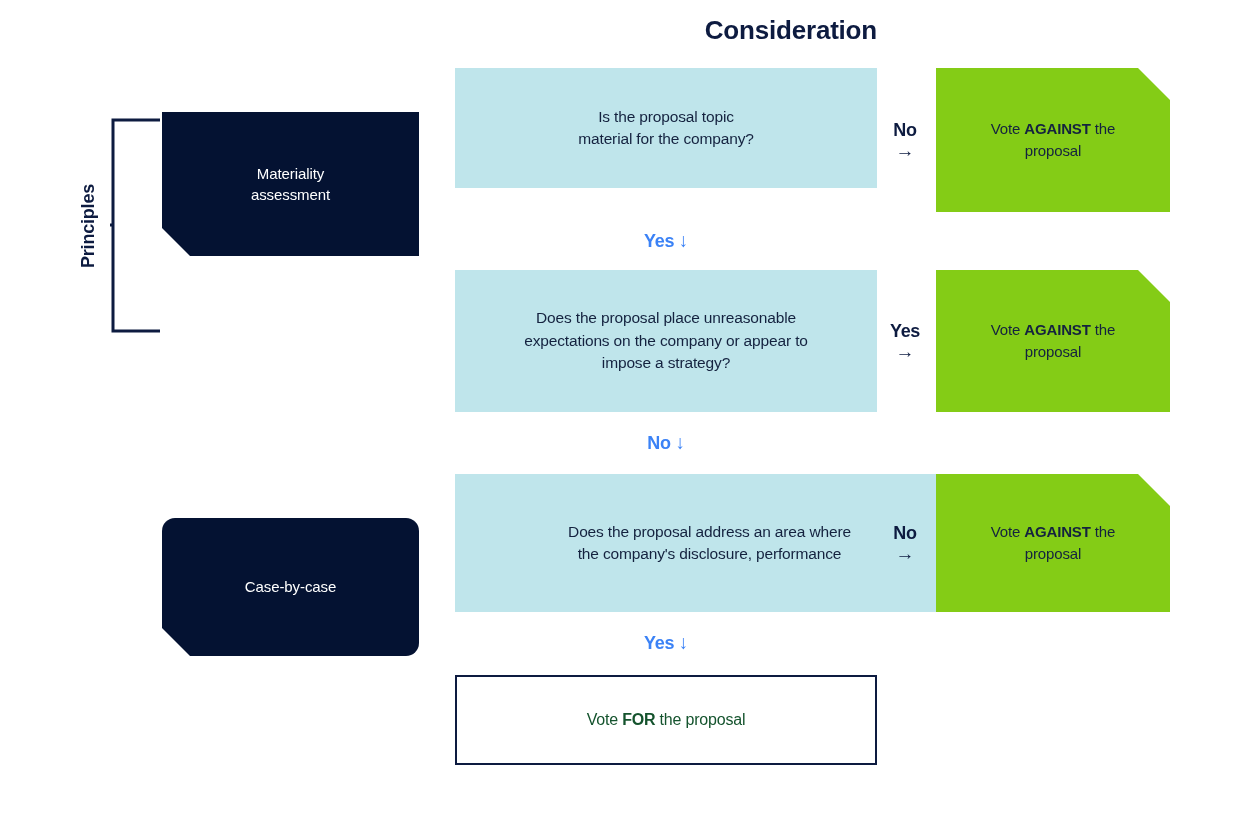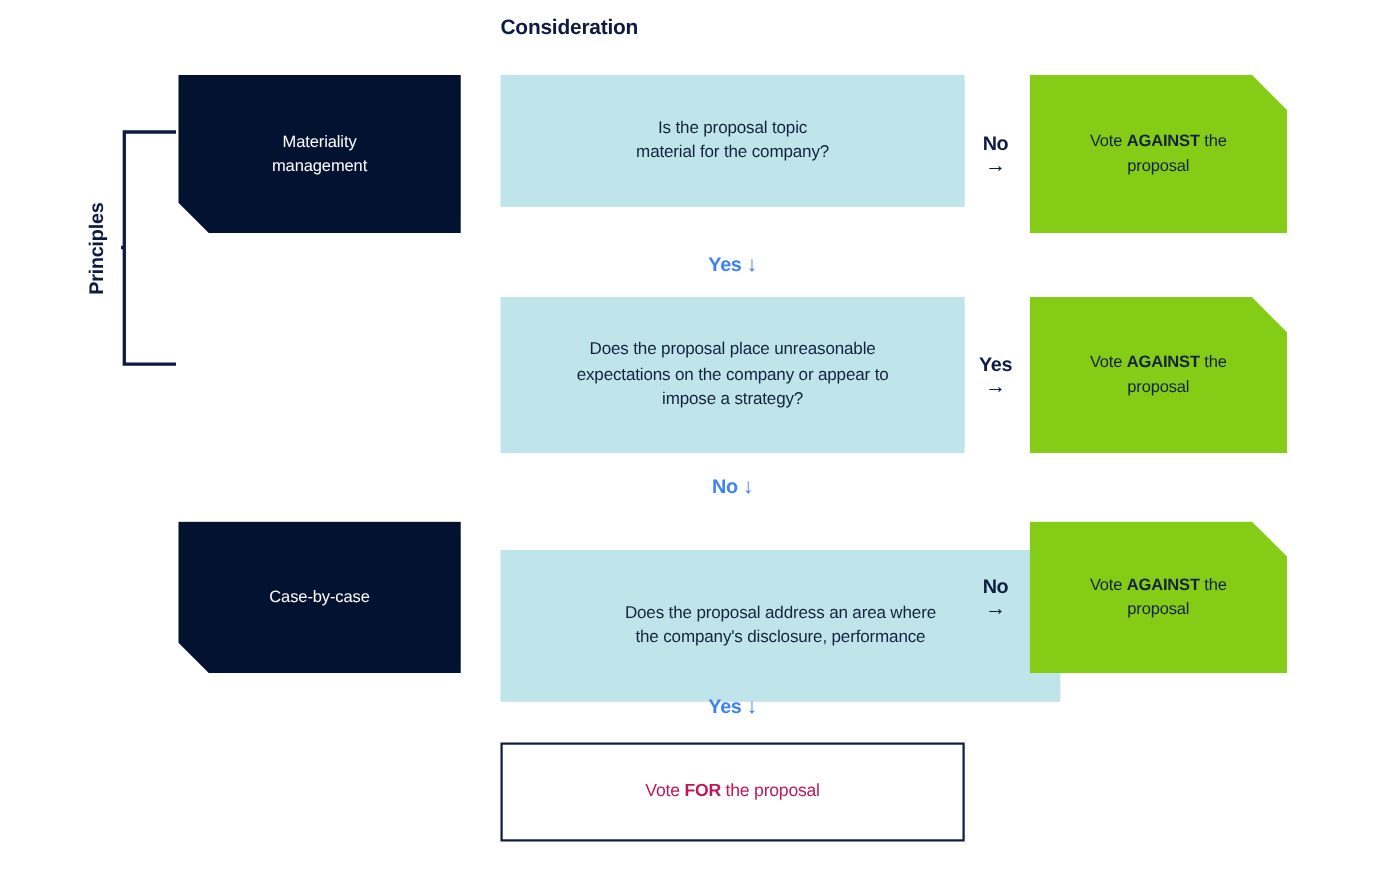--- a/index.html
+++ b/index.html
@@ -16,25 +16,25 @@
     overflow: hidden;
   }
   .stage {
     position: absolute;
     inset: 0;
   }
 
   
   .col-header {
     position: absolute;
-    font-size: 19px;
+    font-size: 26px;
     font-weight: 700;
     letter-spacing: -0.2px;
     color: #0d1b40;
-    text-align: left;
+    text-align: right;
     white-space: nowrap;
   }
   #hdr-consideration { left: 455px; top: 15px; width: 422px; }
   #hdr-voting        { left: 936px; top: 15px; width: 234px; }
 
   
   .bracket-wrap {
     position: absolute;
     left: 70px;
     top: 118px;
@@ -61,20 +61,21 @@
     display: flex;
     align-items: center;
     justify-content: center;
     text-align: center;
     font-size: 15px;
     line-height: 1.42;
     letter-spacing: -0.1px;
     clip-path: polygon(0 0, 100% 0, 100% 100%, 28px 100%, 0 calc(100% - 28px));
     box-sizing: border-box;
     padding: 6px 8px;
+    margin-top: 44px;
   }
 
   .consideration-box {
     position: absolute;
     background: #bfe5eb;
     color: #14223f;
     display: flex;
     align-items: center;
     justify-content: center;
     text-align: center;
@@ -141,21 +142,21 @@
 
   
   .final-box {
     position: absolute;
     background: #ffffff;
     border: 2.5px solid #0d1b40;
     display: flex;
     align-items: center;
     justify-content: center;
     text-align: center;
-    color: #be185d;
+    color: #14532d;
     font-size: 16px;
     font-weight: 500;
     letter-spacing: -0.2px;
     box-sizing: border-box;
   }
   .final-box b { font-weight: 700; }
 </style>
 </head>
 <body>
 
@@ -168,21 +169,21 @@
     <svg class="bracket-svg" width="50" height="215" viewBox="0 0 50 215">
       <path d="M 50 2 L 3 2 L 3 213 L 50 213" fill="none" stroke="#0d1b40" stroke-width="3"></path>
       <path d="M 3 107 L -12 107" fill="none" stroke="#0d1b40" stroke-width="3"></path>
       <path d="M 0 107 L -14 107" fill="none" stroke="#0d1b40" stroke-width="3"></path>
     </svg>
   </div>
 
   <div class="principle-box" style="left:162px; top:68px; width:257px; height:144px;">
     <div>
       <span>Materiality</span><br>
-      <span>management</span>
+      <span>assessment</span>
     </div>
   </div>
 
   <div class="consideration-box" style="left:455px; top:68px; width:422px; height:120px;">
     <div>
       <span>Is the proposal topic</span><br>
       <span>material for the company?</span>
     </div>
   </div>
 
@@ -220,27 +221,27 @@
     <div>
       <span>Vote </span><b>AGAINST</b><span> the proposal</span>
     </div>
   </div>
 
   <div class="v-connector" style="top:432px;">
     <span>No</span>
     <span class="arw">↓</span>
   </div>
 
-  <div class="principle-box" style="left:162px; top:474px; width:257px; height:138px;">
+  <div class="principle-box" style="left:162px; top:474px; width:257px; height:138px;border-radius:13px;">
     <div>
       <span>Case-by-case</span>
     </div>
   </div>
 
-  <div class="consideration-box" style="left:455px; top:500px; width:509px; height:138px;">
+  <div class="consideration-box" style="left:455px; top:474px; width:509px; height:138px;">
     <div>
       <span>Does the proposal address an area where</span><br>
       <span>the company's disclosure, performance</span><br>
     </div>
   </div>
 
   <div class="h-connector" style="left:876px; top:513px; height:60px;">
     <span class="lbl">No</span>
     <span class="arw">→</span>
   </div>

